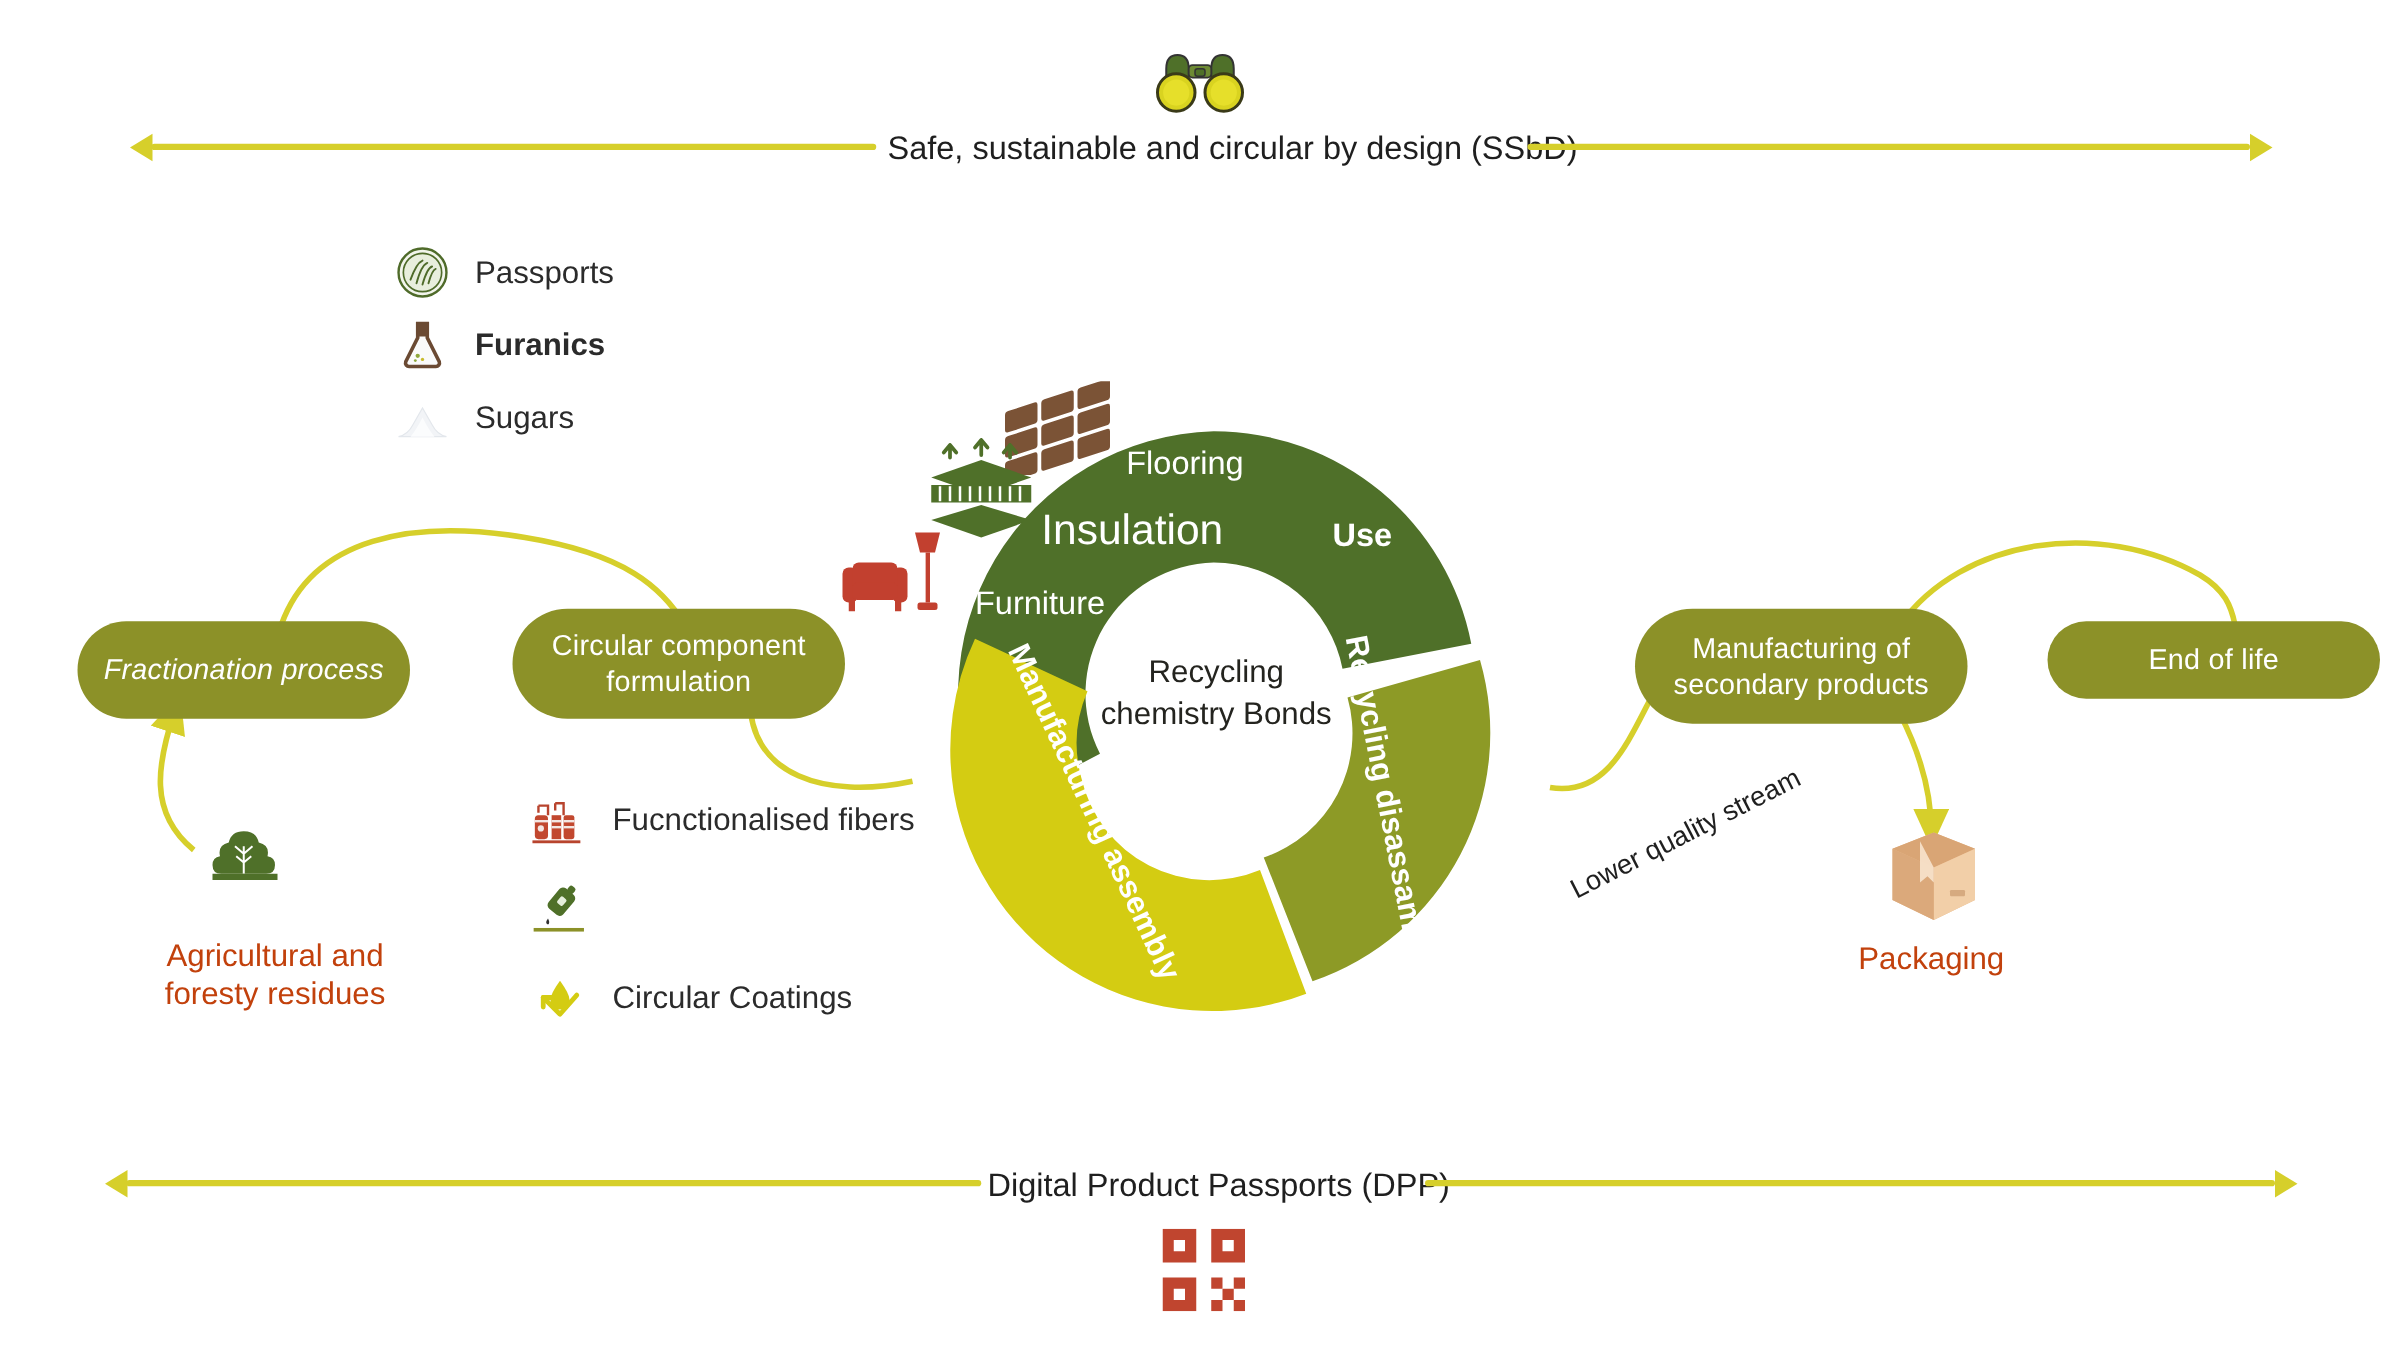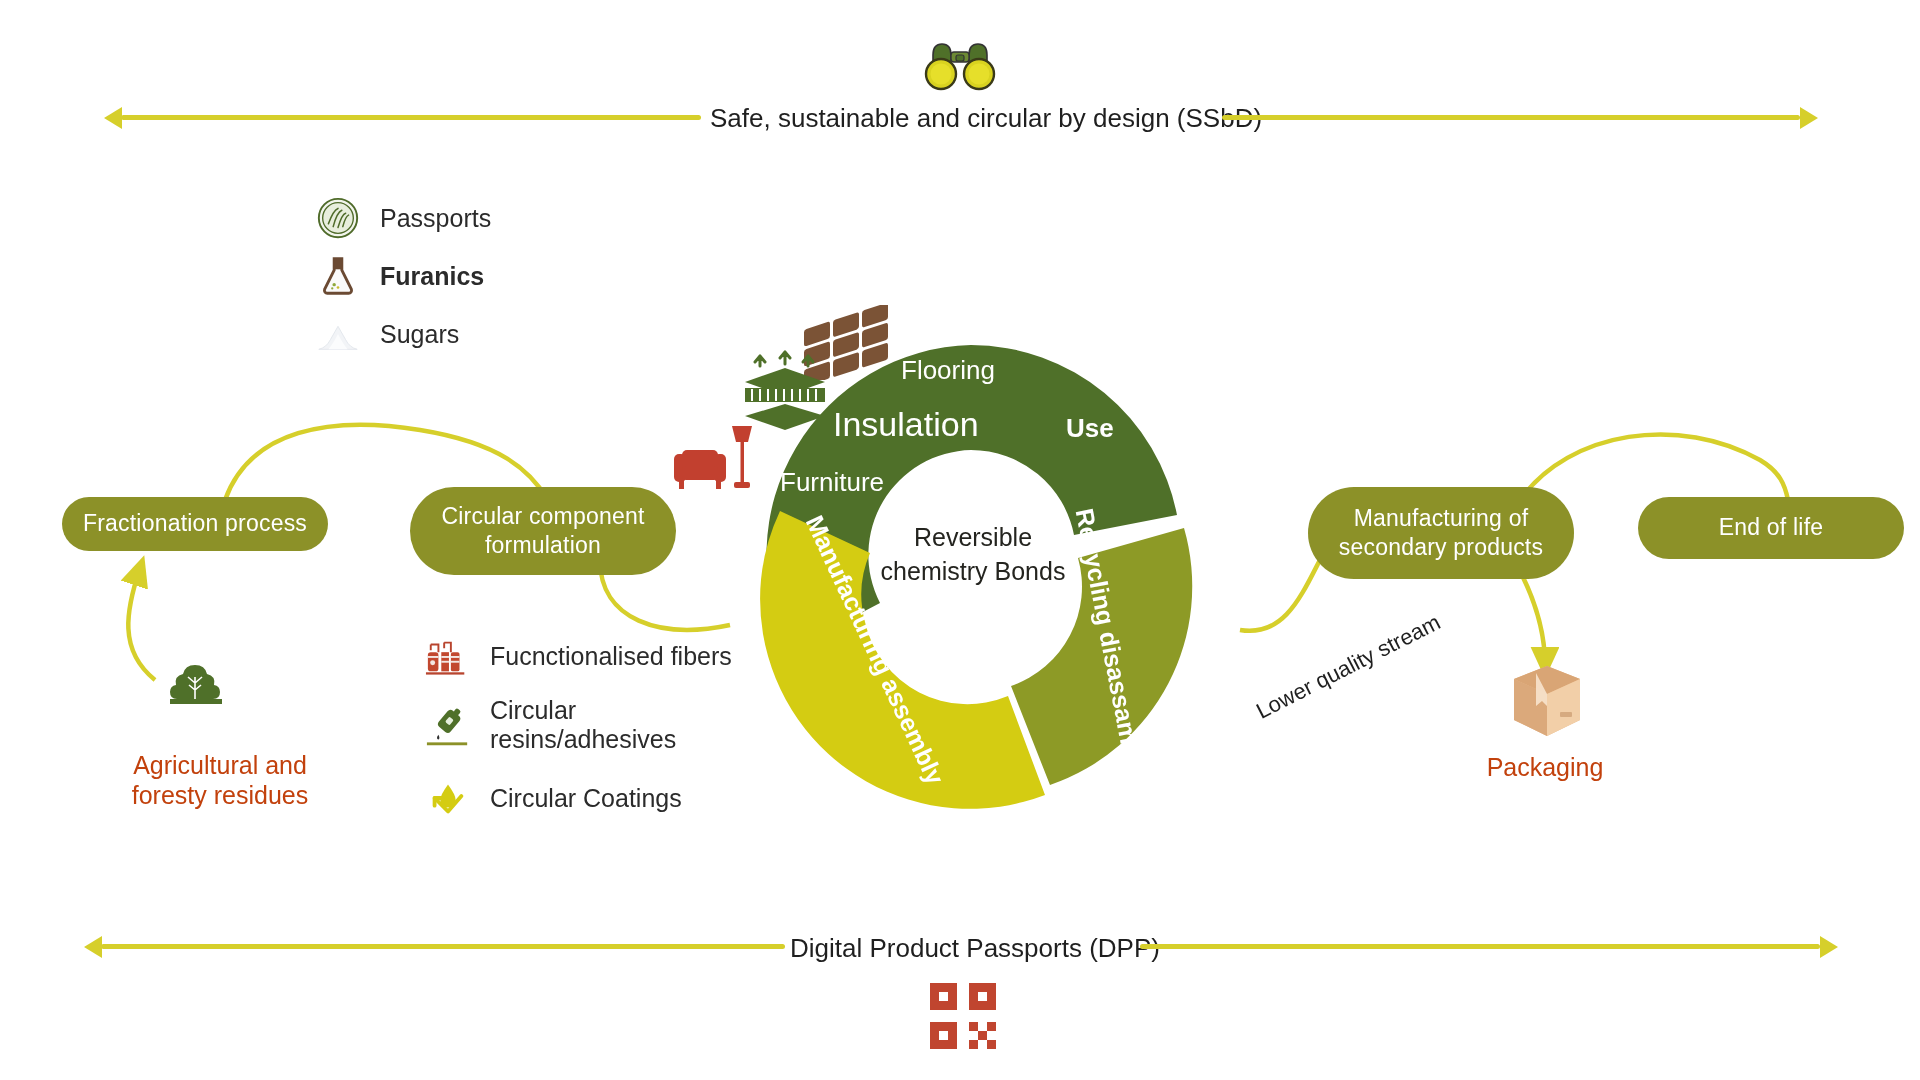--- a/index.html
+++ b/index.html
@@ -125,21 +125,21 @@
     <svg viewBox="0 0 70 62" width="70" height="62">
       <path d="M12 44 q-7 0 -7 -7 q0 -6 6 -7 q-2 -9 7 -11 q2 -9 12 -9 q10 0 12 9 q9 2 7 11 q6 1 6 7 q0 7 -7 7 z" fill="#4f7029"></path>
       <path d="M30 44 v-22 M30 28 l-7 -6 M30 28 l7 -6 M30 35 l-6 -5 M30 35 l6 -5" stroke="#ffffff" stroke-width="1.6" fill="none"></path>
       <rect x="5" y="44" width="52" height="5" fill="#4f7029"></rect>
     </svg>
   </div>
   <div class="abs small-cap" style="left:0;top:95px;width:260px;">Agricultural and</div>
   <div class="abs small-cap" style="left:0;top:125px;width:260px;">foresty residues</div>
 </div>
 
-<div class="abs pill" style="left:62px;top:497px;width:266px;height:54px;">
+<div class="abs pill" style="left:62px;top:497px;width:266px;height:78px;font-style:italic;">
   <span>Fractionation process</span>
 </div>
 
 <div class="abs pill" style="left:410px;top:487px;width:266px;height:88px;flex-direction:column;">
   <span>Circular component</span>
   <span>formulation</span>
 </div>
 
 <div class="abs pill" style="left:1308px;top:487px;width:266px;height:92px;flex-direction:column;">
   <span>Manufacturing of</span>
@@ -176,24 +176,20 @@
     <span class="legend-ico" style="margin-top:4px;">
       <svg viewBox="0 0 48 48" width="46" height="46">
         <g transform="rotate(40 24 20)">
           <rect x="15" y="6" width="16" height="22" rx="4" fill="#4f7029"></rect>
           <rect x="20" y="1" width="6" height="6" rx="2" fill="#4f7029"></rect>
           <rect x="20" y="13" width="6" height="7" rx="1.5" fill="#e6efdc"></rect>
         </g>
         <path d="M14 31 q2 4 0 5 q-3 -1 0 -5z" fill="#2f2f2f"></path>
         <rect x="2" y="39" width="42" height="3" fill="#8c9128"></rect>
       </svg>
-    </span>
-    <span class="legend-label" style="display:flex;flex-direction:column;">
-      <span>Circular</span>
-      <span>resins/adhesives</span>
     </span>
   </div>
 
   <div class="legend-row">
     <span class="legend-ico">
       <svg viewBox="0 0 48 48" width="46" height="46">
         <path d="M24 10 q8 11 8 16 a8 8 0 0 1 -16 0 q0 -5 8 -16z" fill="#d4cc12"></path>
         <path d="M38 22 L24 38 L10 24" stroke="#d4cc12" stroke-width="4" fill="none" stroke-linecap="round" stroke-linejoin="round"></path>
         <path d="M10 24 l8 0 M10 24 l0 8" stroke="#d4cc12" stroke-width="4" fill="none" stroke-linecap="round"></path>
       </svg>
@@ -277,21 +273,21 @@
   <div class="donut-txt" style="left:115px;top:105px;font-size:34px;">Insulation</div>
   <div class="donut-txt" style="left:62px;top:167px;font-size:26px;">Furniture</div>
   <div class="donut-txt seg-label-bold" style="left:348px;top:113px;font-size:26px;">Use</div>
 
   <div class="donut-txt seg-label-bold" style="left:380px;top:206px;font-size:25px;transform:rotate(79deg);transform-origin:left top;">Recycling disassambly</div>
 
   <div class="donut-txt seg-label-bold" style="left:108px;top:211px;font-size:25px;transform:rotate(65deg);transform-origin:left top;">Manufacturing assembly</div>
 
   
   <div class="center-text">
-    <div>Reversible</div>
+    <div>Recycling</div>
     <div>chemistry Bonds</div>
   </div>
 </div>
 
 <div class="abs" style="left:1258px;top:700px;">
   <div class="rot-stream">Lower quality stream</div>
 </div>
 
 <div class="abs" style="left:1440px;top:660px;width:210px;">
   <div class="abs" style="left:68px;top:0;width:78px;height:85px;">

